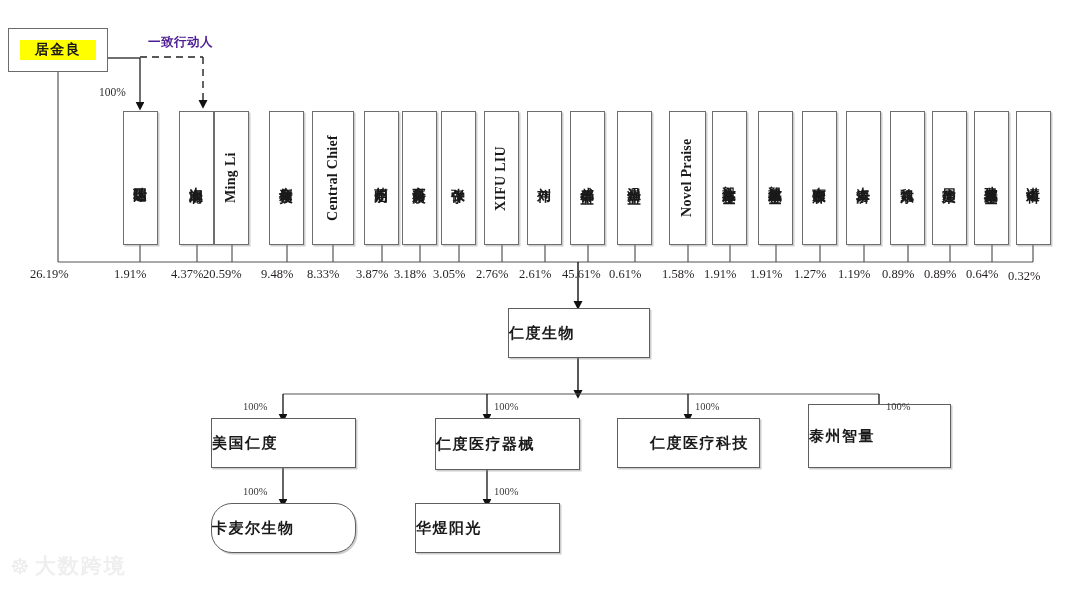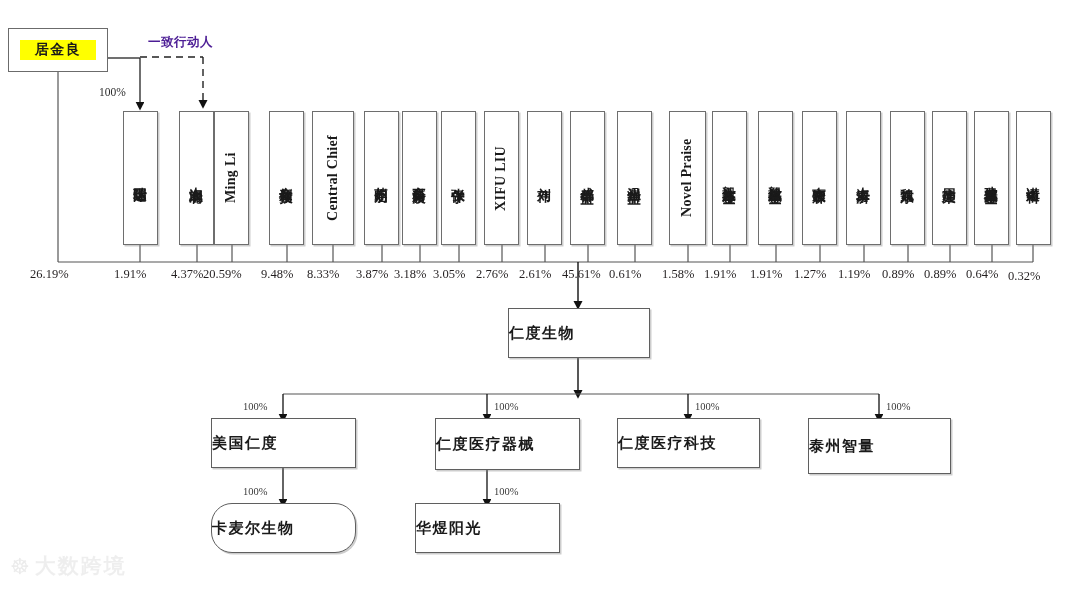--- a/index.html
+++ b/index.html
@@ -291,26 +291,26 @@
   <div class="cbox" style="left:211px;top:418px;width:145px;height:50px;">
     <span>美国仁度</span>
   </div>
   <div class="lbl100" style="left:243px;top:401px;">100%</div>
 
   <div class="cbox" style="left:415px;top:418px;width:145px;height:52px;margin-left:20px;">
     <span>仁度医疗器械</span>
   </div>
   <div class="lbl100" style="left:494px;top:401px;">100%</div>
 
-  <div class="cbox" style="left:617px;top:418px;width:143px;height:50px;">
+  <div class="cbox" style="left:617px;top:418px;width:143px;height:50px;padding-left:32px;">
     <span>仁度医疗科技</span>
   </div>
   <div class="lbl100" style="left:695px;top:401px;">100%</div>
 
-  <div class="cbox" style="left:808px;top:418px;width:143px;height:56px;">
+  <div class="cbox" style="left:808px;top:404px;width:143px;height:64px;">
     <span>泰州智量</span>
   </div>
   <div class="lbl100" style="left:886px;top:401px;">100%</div>
 
   <div class="cbox" style="left:211px;top:503px;width:145px;height:50px;border-radius:21px;">
     <span>卡麦尔生物</span>
   </div>
   <div class="lbl100" style="left:243px;top:486px;">100%</div>
 
   <div class="cbox" style="left:415px;top:503px;width:145px;height:50px;">

